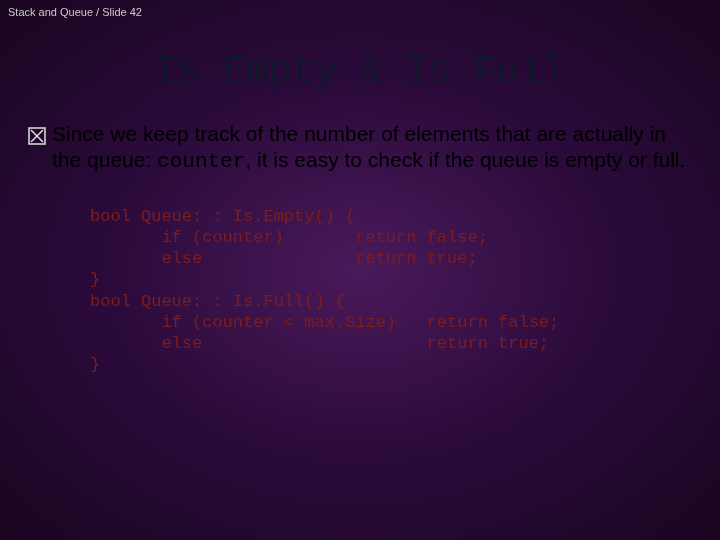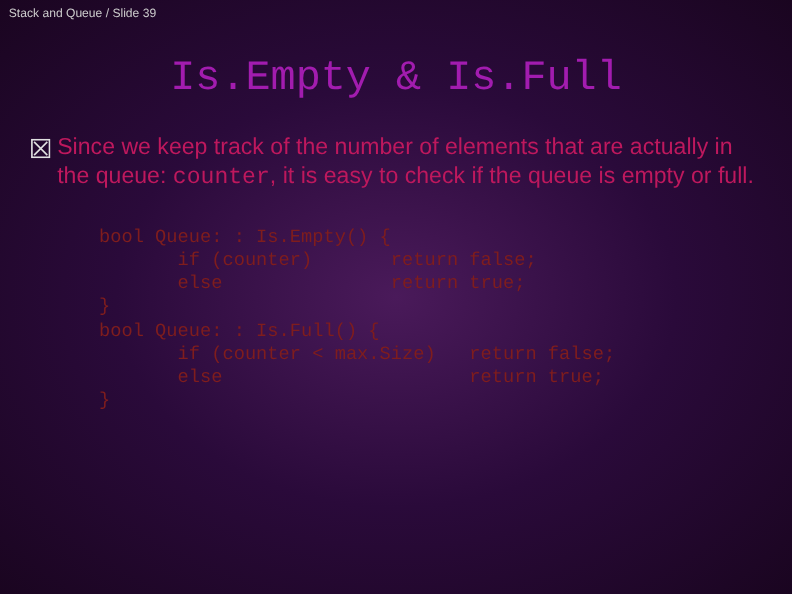--- a/index.html
+++ b/index.html
@@ -20,26 +20,26 @@
       top: 6px;
       left: 8px;
       color: #ccc;
       font-size: 11px;
     }
     .title {
       text-align: center;
       margin-top: 50px;
       font-family: "Courier New", monospace;
       font-size: 38px;
-      color: #a21caf;
+      color: #0f172a;
       font-weight: normal;
     }
     .body-text {
       margin: 28px 28px 0 28px;
-      color: #be185d;
+      color: #000000;
       font-size: 21px;
       line-height: 1.25;
     }
     .bullet-row {
       display: flex;
       align-items: flex-start;
     }
     .bullet-icon {
       flex: 0 0 auto;
       margin-right: 6px;
@@ -56,21 +56,21 @@
       font-family: "Courier New", monospace;
       font-size: 17px;
       color: #7f1d1d;
       line-height: 1.25;
       white-space: pre;
     }
   </style>
 </head>
 <body>
 
-<div class="breadcrumb">Stack and Queue / Slide 39</div>
+<div class="breadcrumb">Stack and Queue / Slide 42</div>
 
 <h1 class="title">Is.Empty &amp; Is.Full</h1>
 
 <div class="body-text">
   <div class="bullet-row">
     <span class="bullet-icon">
       <svg width="18" height="18" viewBox="0 0 18 18">
         <rect x="1" y="1" width="16" height="16" fill="none" stroke="#e0e0e0" stroke-width="1.5"></rect>
         <line x1="3" y1="3" x2="15" y2="15" stroke="#e0e0e0" stroke-width="1.5"></line>
         <line x1="15" y1="3" x2="3" y2="15" stroke="#e0e0e0" stroke-width="1.5"></line>

